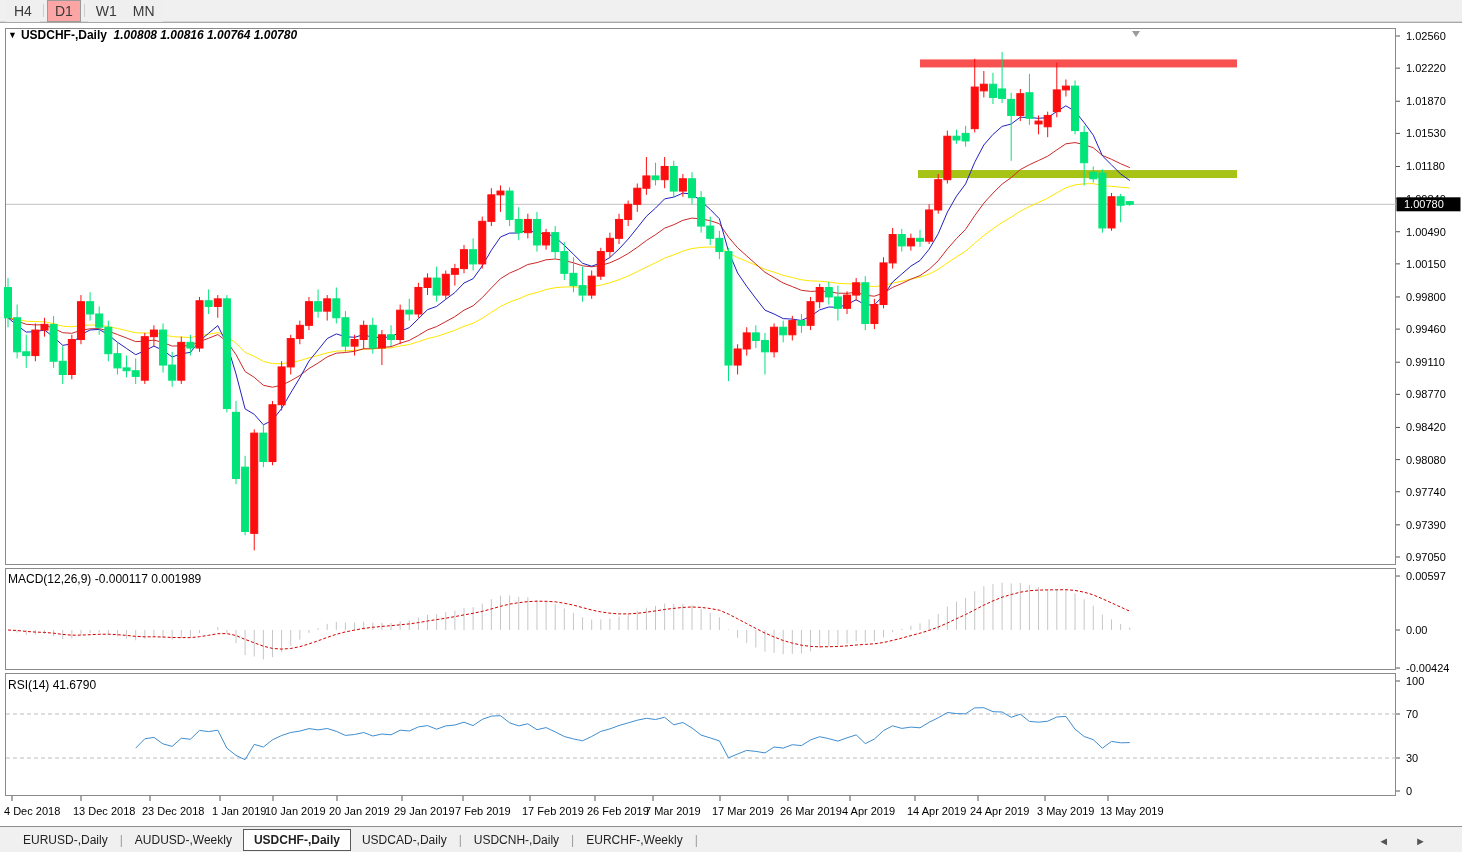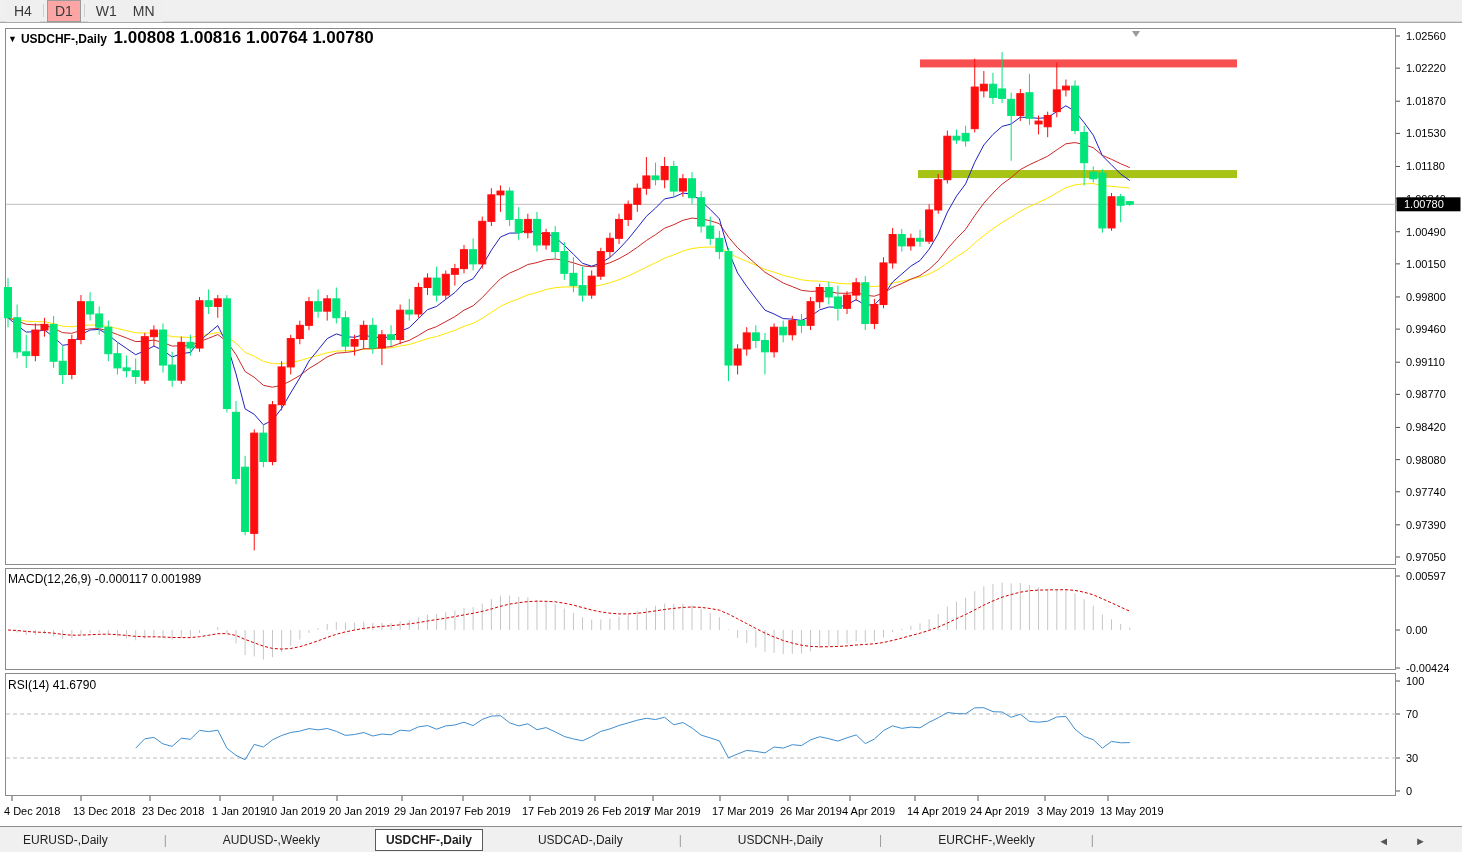--- a/index.html
+++ b/index.html
@@ -10,26 +10,26 @@
   .tf-btn{font-size:14px;color:#3a3a3a;padding:2px 7px;margin:0;border:1px solid transparent;cursor:default;}
   .tf-btn.active{border:1px solid #9a9a9a;background:#fca5a5;}
   .tf-sep{width:1px;height:13px;background:#cdcdcd;margin:0 3px;}
   
   .chart-window{position:absolute;top:22px;left:0;width:1462px;height:804px;background:#ffffff;
     border-top:1px solid #a8a8a8;box-sizing:border-box;}
   #chart-svg{position:absolute;top:0;left:0;}
   .pane-label{position:absolute;font-size:12px;color:#000;z-index:5;white-space:nowrap;}
   .main-title{top:5px;left:8px;font-weight:bold;}
   .main-title .tri{font-size:9px;margin-right:4px;position:relative;top:-1px;}
-  .sub-label{font-weight:normal;font-size:17px;}
+  .sub-label{font-weight:normal;font-size:12px;font-style:italic;}
   .macd-label{top:549px;left:8px;}
   .rsi-label{top:655px;left:8px;}
   
   .tabbar{position:absolute;bottom:0;left:0;width:1462px;height:26px;background:#f0f0f0;
-    border-top:1px solid #8e8e8e;display:flex;align-items:center;padding-left:12px;box-sizing:border-box;gap:44px;}
+    border-top:1px solid #8e8e8e;display:flex;align-items:center;padding-left:12px;box-sizing:border-box;}
   .tab{font-size:12px;color:#222;padding:3px 10px;border:1px solid transparent;background:transparent;cursor:default;white-space:nowrap;}
   .tab.active{background:#ffffff;border:1px solid #5a5a5a;font-weight:bold;}
   .tab-sep{color:#9a9a9a;font-size:12px;margin:0 1px;}
   .tab-arrows{position:absolute;right:10px;bottom:5px;color:#555;font-size:11px;letter-spacing:26px;}
 </style>
 </head>
 <body>
 
 <div id="app">
 

